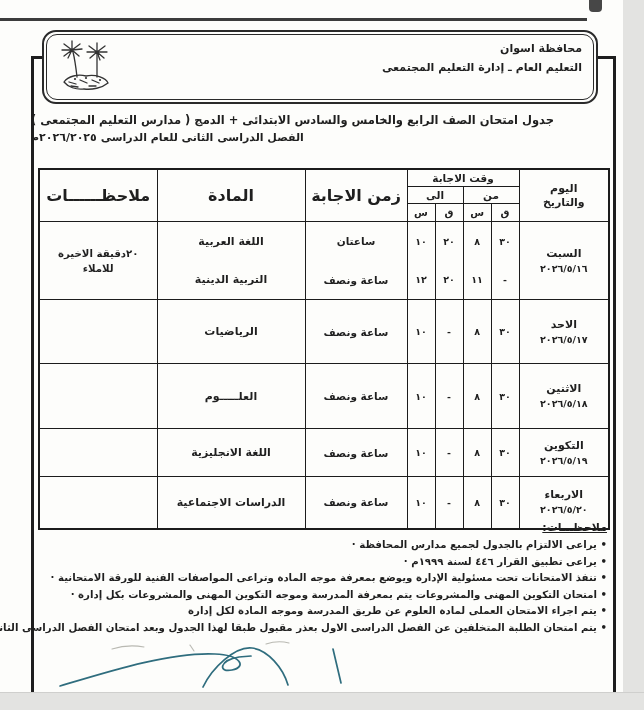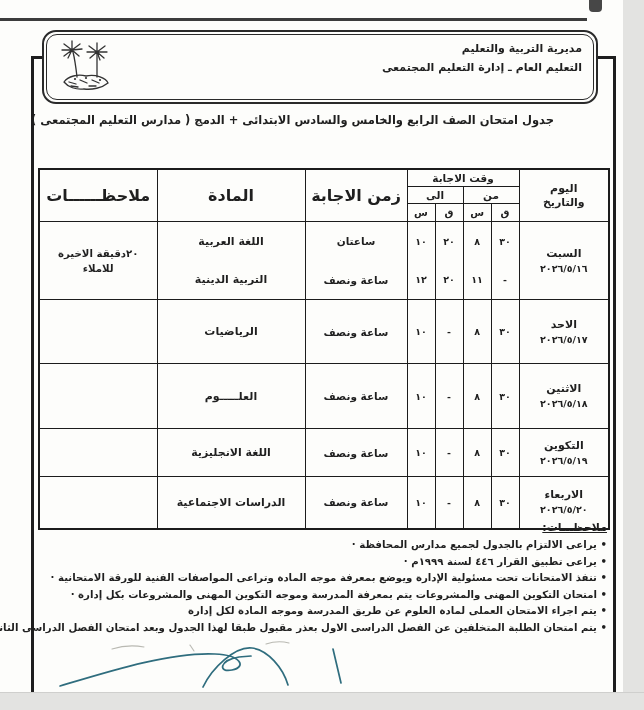--- a/index.html
+++ b/index.html
@@ -81,27 +81,28 @@
         <path d="M8 44 C12 38 22 36 30 38 C40 36 50 40 52 45 C46 50 36 52 28 51 C20 52 12 49 8 44 Z"></path>
         <path d="M13 44 L20 46 M24 42 L31 45 M36 42 L43 45 M15 48 L22 49 M33 48 L40 48"></path>
       </g>
       <g fill="#333">
         <circle cx="19" cy="41" r="1.1"></circle>
           <circle cx="30" cy="40" r="1.1"></circle>
           <circle cx="44" cy="42" r="1.1"></circle>
       </g>
     </svg>
     <div class="org-lines">
-      <div>مديرية التربية والتعليم</div>
+      <div>محافظة اسوان</div>
       <div>التعليم العام ـ إدارة التعليم المجتمعى</div>
     </div>
   </div>
 
   <div class="title-block">
     <div class="title-l1">جدول امتحان الصف الرابع والخامس والسادس الابتدائى + الدمج ( مدارس التعليم المجتمعى )</div>
+    <div class="title-l2">الفصل الدراسى الثانى  للعام الدراسى ٢٠٢٦/٢٠٢٥م</div>
   </div>
 
   <table class="exam">
     <colgroup>
       <col style="width:90px">
         <col style="width:28px">
         <col style="width:28px">
         <col style="width:28px">
       <col style="width:28px">
         <col style="width:102px">

